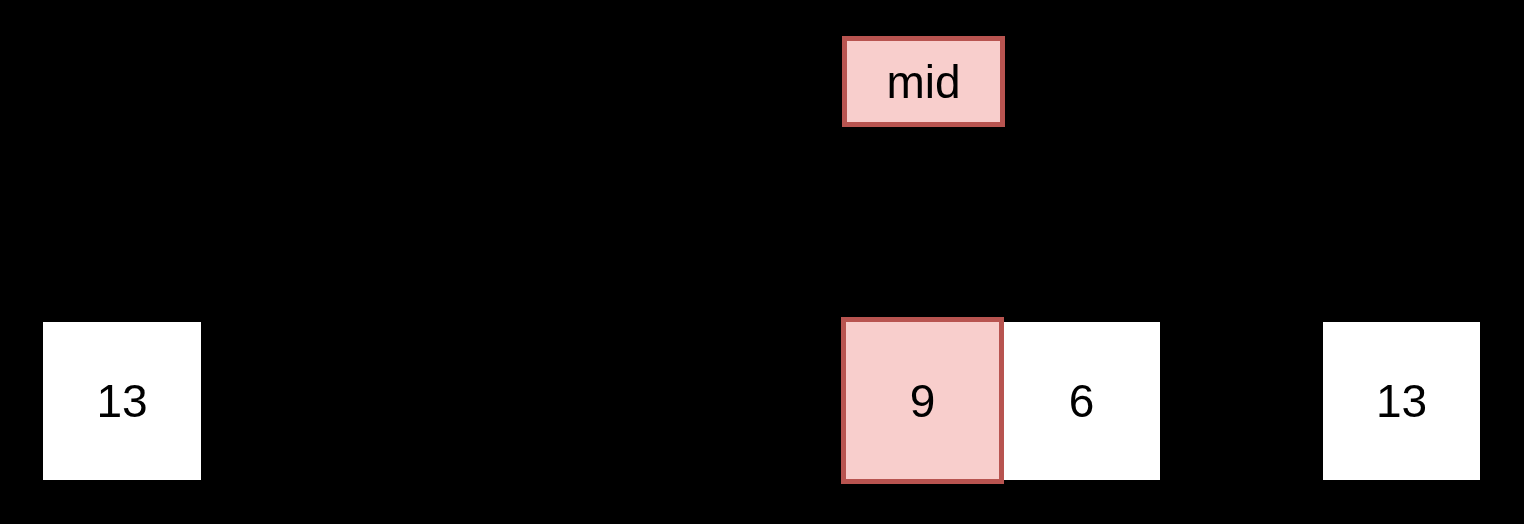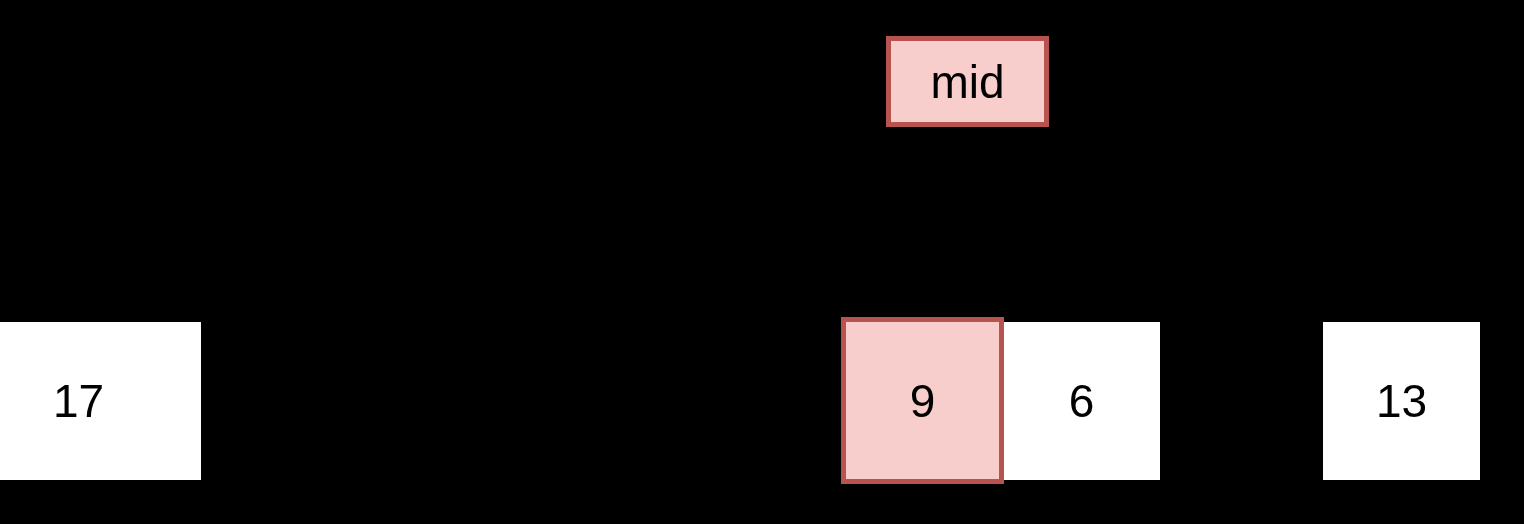--- a/index.html
+++ b/index.html
@@ -22,21 +22,21 @@
   .box {
     position: absolute;
     display: flex;
     align-items: center;
     justify-content: center;
     box-sizing: border-box;
     font-size: 46px;
     line-height: 1;
   }
   .mid-box {
-    left: 886px;
+    left: 842px;
     top: 36px;
     width: 163px;
     height: 91px;
     background: var(--hl-fill, #f8cecc);
     border: 5px solid var(--hl-stroke, #b85450);
   }
   .target-box {
     left: 43px;
     top: 322px;
     width: 158px;
@@ -83,17 +83,14 @@
   </div>
   <div class="box cell">
     <span>6</span>
   </div>
   <div class="box cell highlighted">
     <span>9</span>
   </div>
   <div class="box cell">
     <span>13</span>
   </div>
-  <div class="box cell">
-    <span>17</span>
-  </div>
 
 </div>
 
 </body></html>

